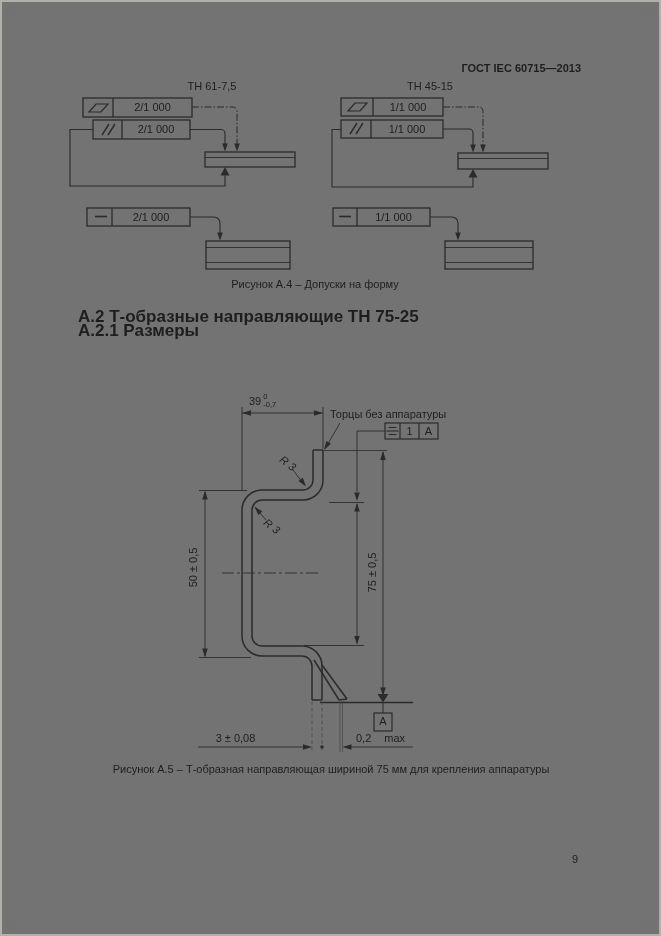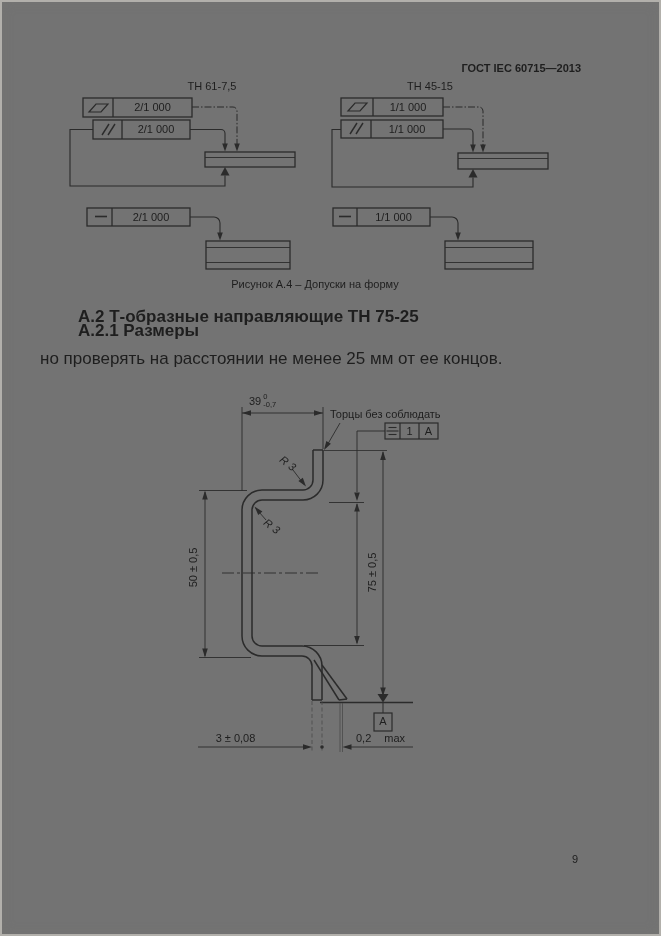--- a/index.html
+++ b/index.html
@@ -204,44 +204,44 @@
   <div class="abs t11 c flexc" style="left:122px;top:120px;width:68px;height:19px;">2/1 000</div>
   <div class="abs t11 c flexc" style="left:373px;top:98px;width:70px;height:18px;">1/1 000</div>
   <div class="abs t11 c flexc" style="left:371px;top:120px;width:72px;height:18px;">1/1 000</div>
   <div class="abs t11 c flexc" style="left:112px;top:208px;width:78px;height:18px;">2/1 000</div>
   <div class="abs t11 c flexc" style="left:357px;top:208px;width:73px;height:18px;">1/1 000</div>
 
   <div class="abs t11 c" style="left:155px;top:278px;width:320px;">Рисунок А.4 – Допуски на форму</div>
 
   <div class="abs t115 b" style="left:78px;top:310px;">А.2 Т-образные направляющие ТН 75-25</div>
   <div class="abs t115 b" style="left:78px;top:324px;">А.2.1 Размеры</div>
-  <div class="abs t115" style="left:40px;top:352px;width:582px;">но проверять на расстоянии не менее 25 мм от ее концов.</div>
 
   <div class="abs" style="left:249px;top:395px;display:flex;">
     <span class="t11">39</span>
     <span class="tolstack">
       <span>0</span>
       <span>-0,7</span>
     </span>
   </div>
 
-  <div class="abs t11" style="left:330px;top:408px;">Торцы без соблюдать</div>
+  <div class="abs t11" style="left:330px;top:408px;">Торцы без аппаратуры</div>
 
   <div class="abs t11 c flexc" style="left:400px;top:424px;width:19px;height:14px;">1</div>
   <div class="abs t11 c flexc" style="left:419px;top:424px;width:19px;height:14px;">A</div>
 
   <div class="abs t11 c flexc rot38" style="left:273px;top:457px;width:30px;height:12px;">R 3</div>
   <div class="abs t11 c flexc rot38" style="left:257px;top:520px;width:30px;height:12px;">R 3</div>
 
   <div class="abs t11 c flexc rotm90" style="left:163px;top:561px;width:60px;height:13px;">50 ± 0,5</div>
   <div class="abs t11 c flexc rotm90" style="left:342px;top:566px;width:60px;height:13px;">75 ± 0,5</div>
 
   <div class="abs t11 c flexc" style="left:374px;top:712px;width:18px;height:19px;">A</div>
 
   <div class="abs t11 c" style="left:190px;top:732px;width:91px;">3 ± 0,08</div>
   <div class="abs t11 dimpair" style="left:356px;top:732px;">
     <span>0,2</span><span class="maxq b" style="font-weight:400;">max</span>
   </div>
 
+  <div class="abs t11 c" style="left:61px;top:763px;width:540px;">Рисунок А.5 – Т-образная направляющая шириной 75 мм для крепления аппаратуры</div>
 
   <div class="abs t11" style="left:572px;top:853px;">9</div>
 
 </div>
 
 </body></html>

